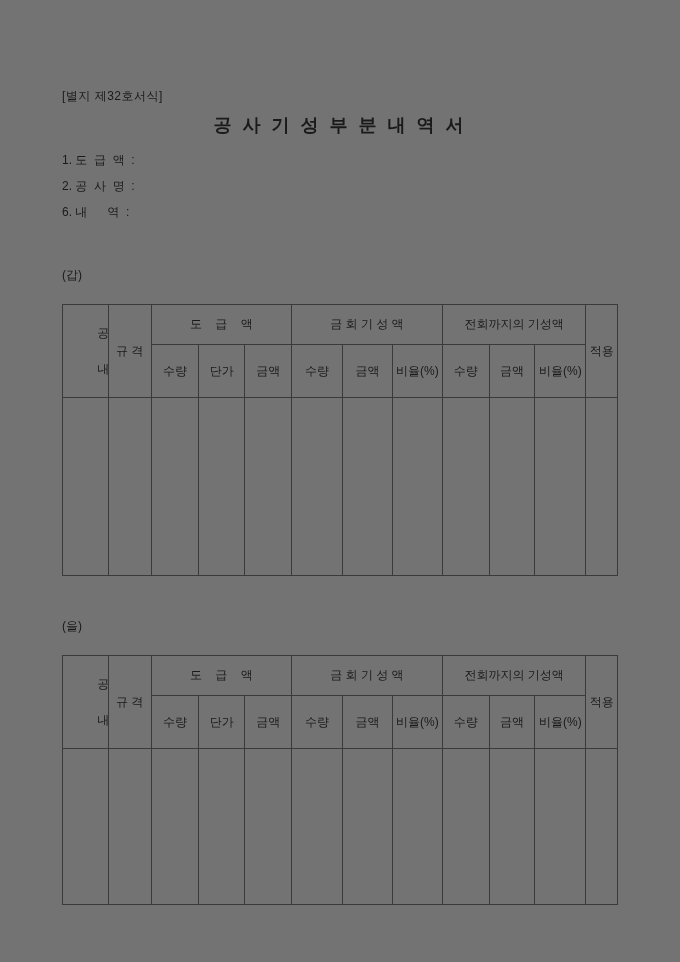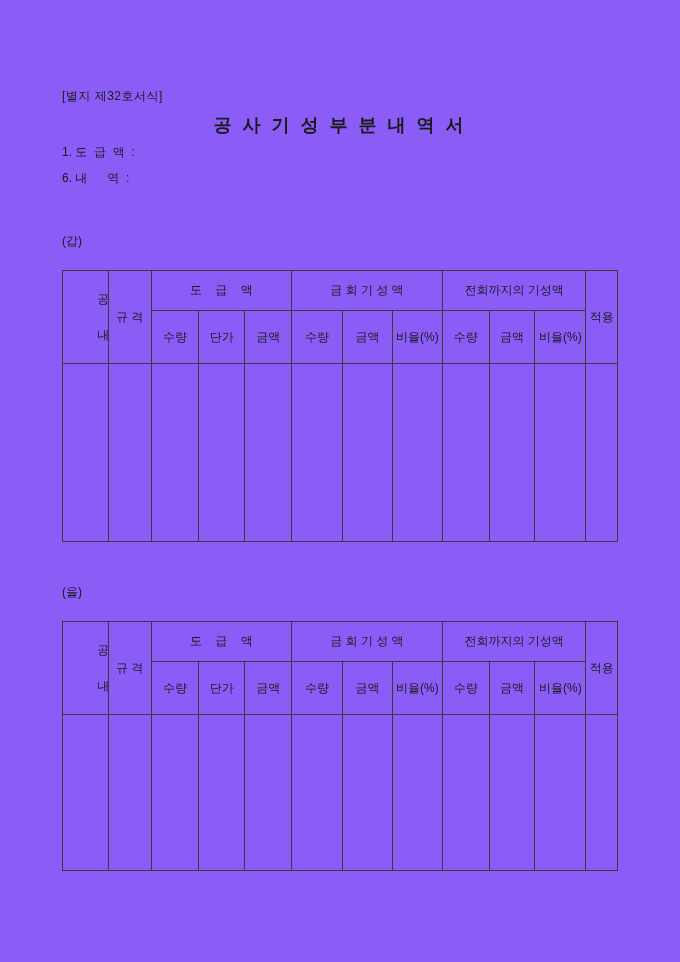--- a/index.html
+++ b/index.html
@@ -5,38 +5,38 @@
   * { margin: 0; padding: 0; box-sizing: border-box; }
   html, body { background: #ffffff; }
   body {
     font-family: "Liberation Sans", "DejaVu Sans", sans-serif;
     color: #1a1a1a;
   }
   .page {
     width: 680px;
     height: 962px;
     margin: 0 auto;
-    background: #8b5cf6;
+    background: #737373;
     padding: 88px 62px 0 62px;
     overflow: hidden;
     position: relative;
   }
   .form-label {
     font-size: 12px;
     letter-spacing: 0.5px;
   }
   .doc-title {
     text-align: center;
     font-size: 18px;
     font-weight: bold;
     letter-spacing: 3px;
     margin-top: 8px;
     white-space: pre;
   }
-  .fields { margin-top: 2px; }
+  .fields { margin-top: 10px; }
   .field-row {
     font-size: 12px;
     line-height: 26px;
     white-space: pre;
     display: flex;
     justify-content: space-between;
   }
   .field-row .right-part {
     white-space: pre;
     padding-right: 14px;
@@ -86,20 +86,23 @@
 
 <div class="page">
 
   <div class="form-label">[별지 제32호서식]</div>
 
   <h1 class="doc-title">공 사 기 성 부 분 내 역 서</h1>
 
   <div class="fields">
     <div class="field-row">
       <span>1. 도  급  액  :</span>
+    </div>
+    <div class="field-row">
+      <span>2. 공  사  명  :</span>
     </div>
     <div class="field-row">
       <span>6. 내      역  :</span>
     </div>
   </div>
 
   <div class="section-label">(갑)</div>
 
   <table class="grid">
     <colgroup>

